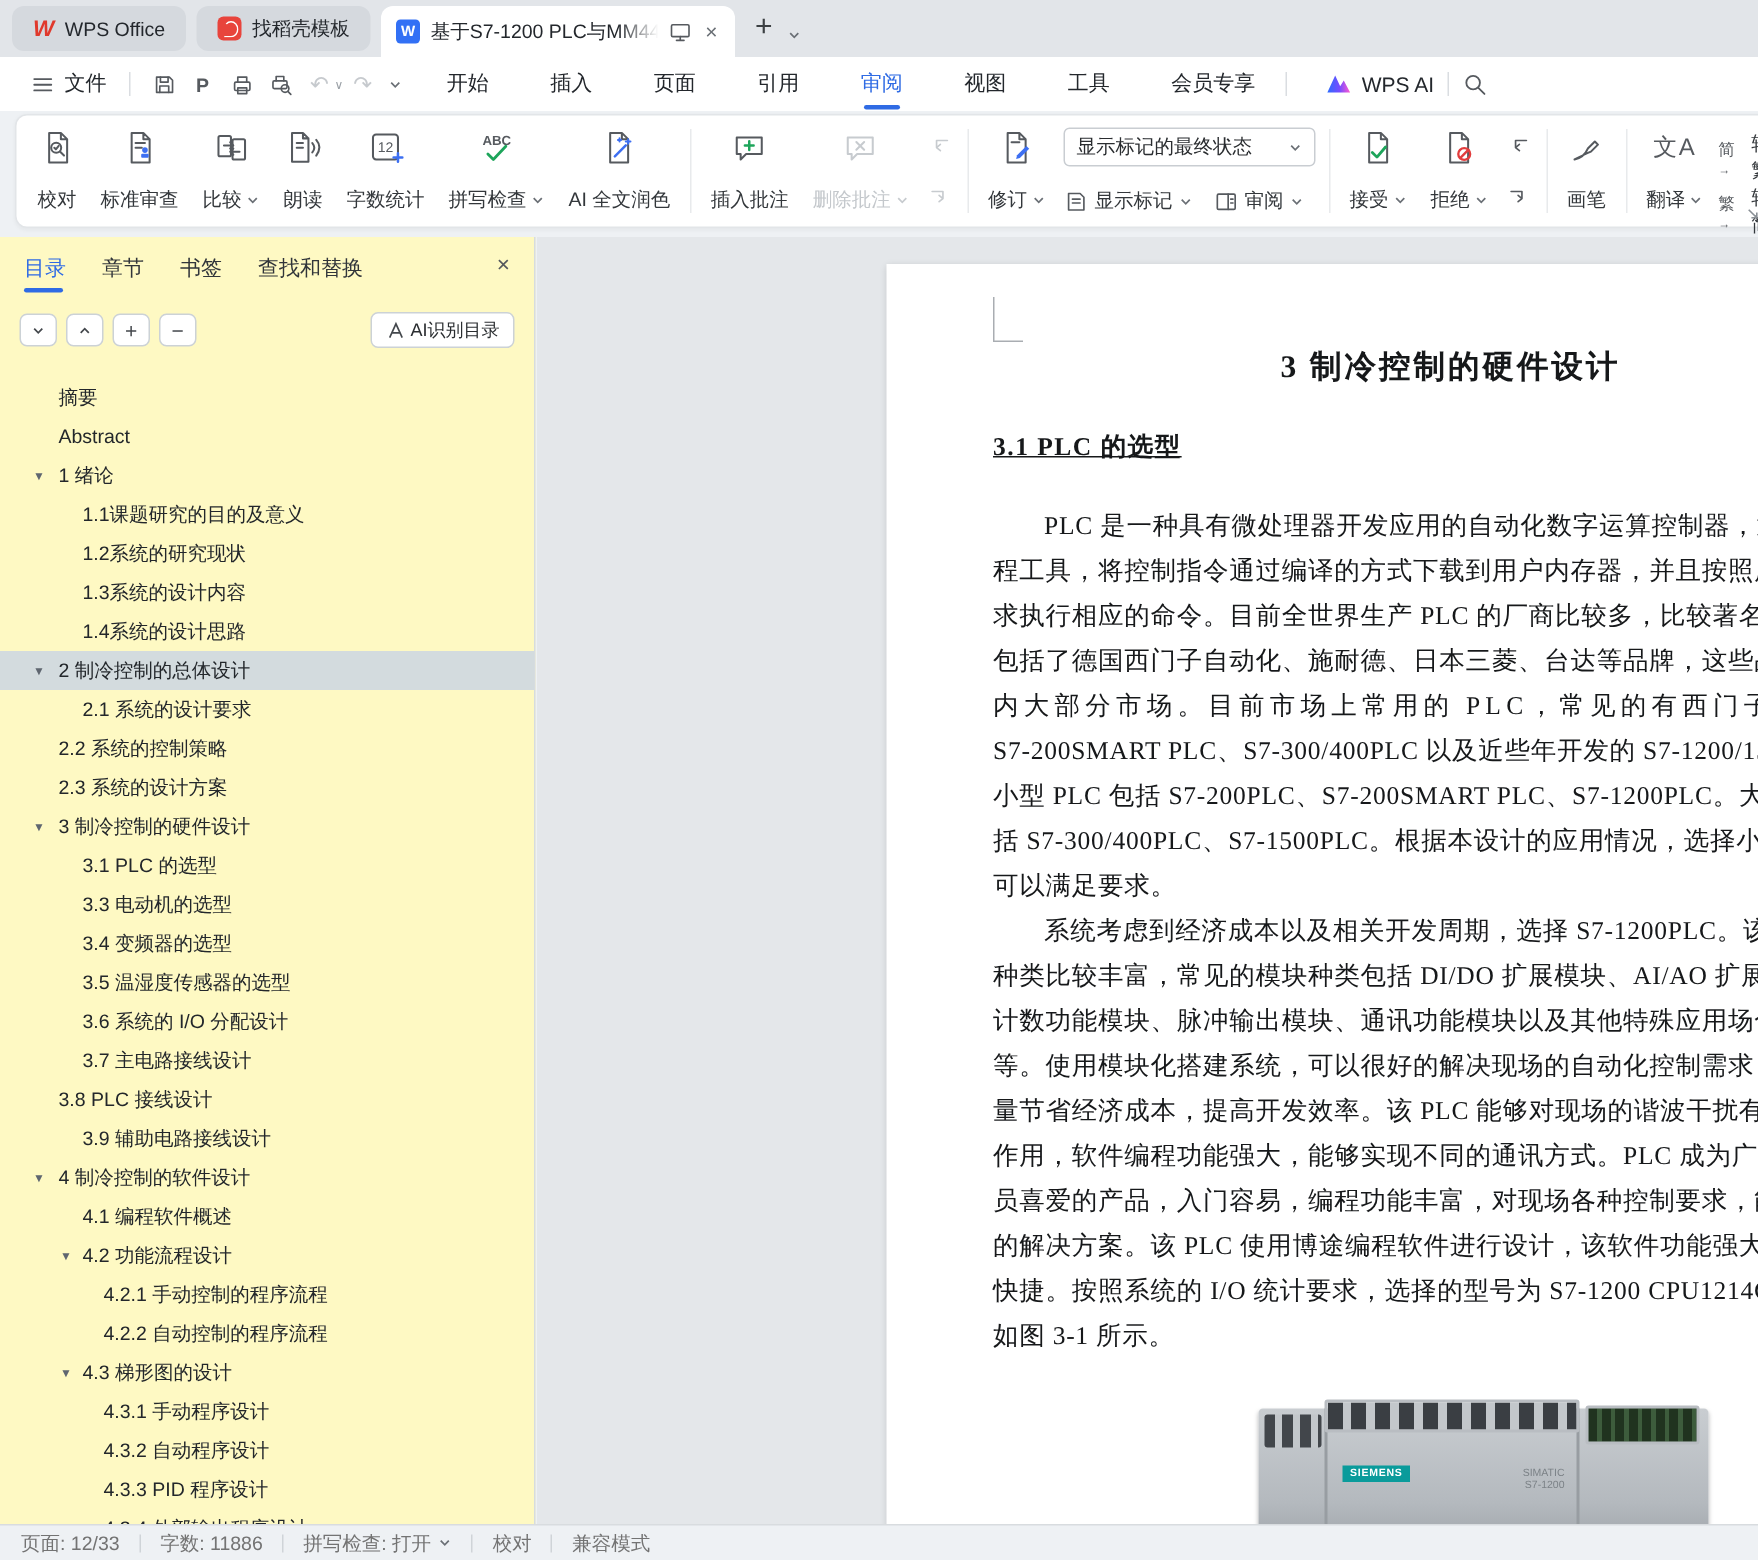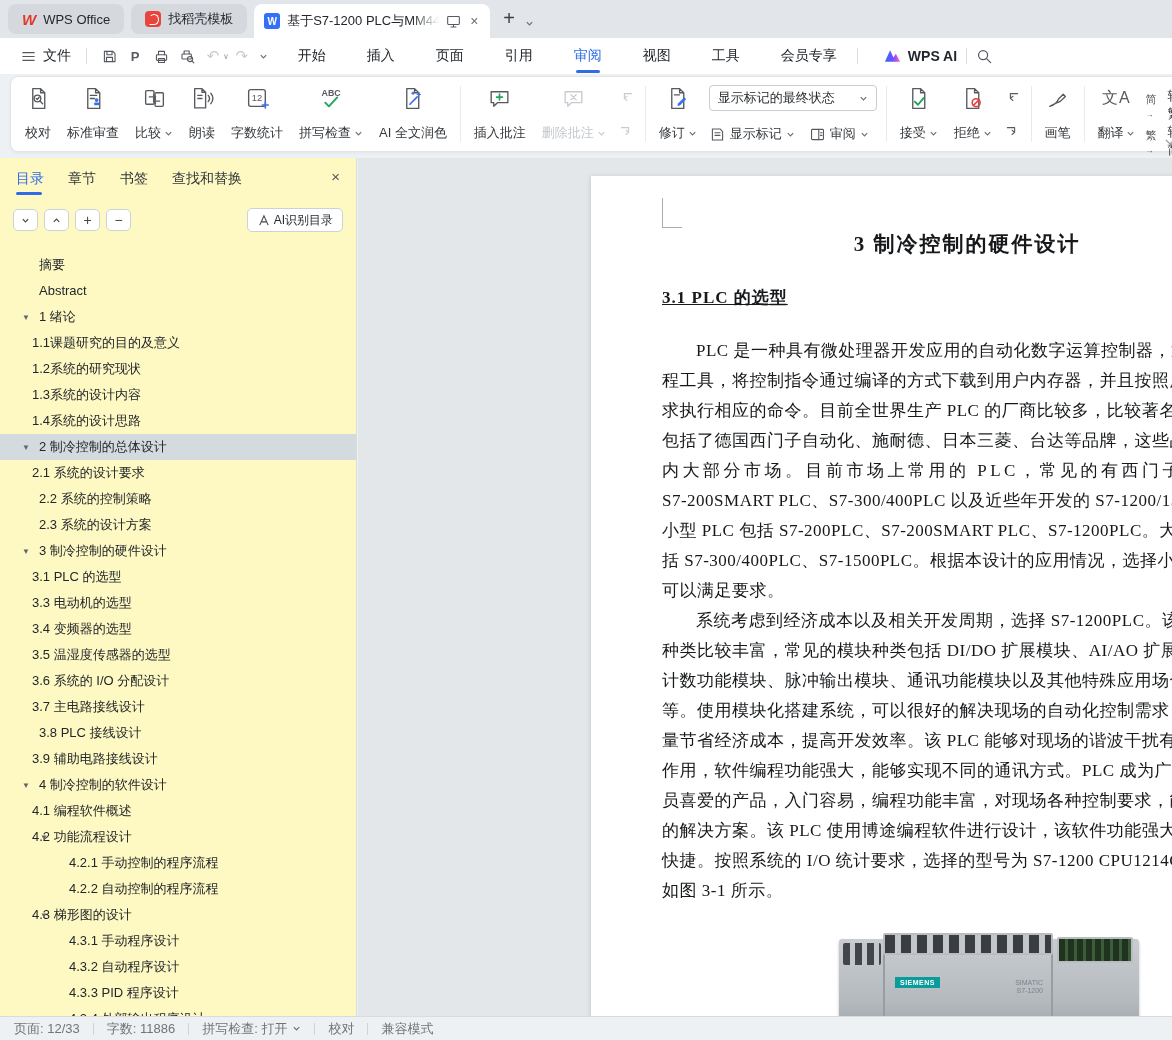--- a/index.html
+++ b/index.html
@@ -24,21 +24,21 @@
   .menubar{position:absolute;left:0;top:38px;width:100%;height:36px;background:#fff;display:flex;align-items:center;padding:0 14px;font-size:14px;color:#23272c}
   .mfile{display:flex;align-items:flex-end;gap:6px;padding:4px 6px}
   .vdiv{width:1px;height:16px;background:#dadde1;margin:0 9px}
   .mico{width:26px;height:24px;display:flex;align-items:center;justify-content:center;border-radius:4px;color:#565a5f}
   .mico.dis{color:#b9bdc2;opacity:.8}
   .tinychev{font-size:8px;color:#9aa0a6;margin-left:-3px}
   .mtabs{display:flex;gap:37px;margin-left:28px}
   .mtab{position:relative;padding:8px 2px;cursor:default}
   .mtab.on{color:#2f6be4}
   .mtab.on::after{content:"";position:absolute;left:4px;right:4px;bottom:0;height:3px;border-radius:2px;background:#2f6be4}
-  .wpsai{display:flex;align-items:center;gap:6px;margin-left:16px;font-weight:700}
+  .wpsai{display:flex;align-items:center;gap:6px;margin-left:16px;font-weight:400}
   
   .ribbonzone{position:absolute;left:0;top:74px;width:100%;height:84px;background:#eef1f4}
   .rcard{position:absolute;left:10px;top:2px;width:1190px;height:76px;background:#fff;border:1px solid #e2e5e8;border-radius:8px;box-shadow:0 1px 3px rgba(31,35,41,.05);display:flex;align-items:stretch;padding:5px 6px}
   .rbtn{display:flex;flex-direction:column;align-items:center;justify-content:center;gap:13px;padding:0 8px;border-radius:6px;white-space:nowrap}
   .rlbl{font-size:13px;color:#33373b;display:flex;align-items:center;gap:3px}
   .dis .rlbl{color:#c4c8cc}
   .dis .ric{stroke:#c7cbcf}
   .gdiv{width:1px;background:#e8eaec;margin:4px 5px}
   .smallcol{display:flex;flex-direction:column;justify-content:space-between;padding:4px 2px}
   .sbt{width:22px;height:22px;display:flex;align-items:center;justify-content:center;border-radius:4px}
@@ -58,21 +58,21 @@
   .stabs{display:flex;align-items:center;gap:24px;padding:12px 16px 8px;font-size:14px;color:#31353a;position:relative}
   .stab.on{color:#2f6be4;position:relative}
   .stab.on::after{content:"";position:absolute;left:0;right:2px;bottom:-7px;height:3px;border-radius:2px;background:#2f6be4}
   .sclose{position:absolute;right:16px;top:10px;color:#55595e;font-size:15px}
   .stools{display:flex;align-items:center;gap:6px;padding:12px 13px 6px}
   .tbtn{width:25px;height:22px;background:#fff;border:1px solid #ccd2d6;border-radius:5px;display:flex;align-items:center;justify-content:center;color:#44484d;font-size:11px}
   .aibtn{margin-left:auto;height:24px;background:#fff;border:1px solid #ccd2d6;border-radius:5px;display:flex;align-items:center;gap:4px;padding:0 9px;font-size:12px;color:#2a2d30}
   .tree{padding-top:14px;font-size:13px;color:#23272b}
   .trow{position:relative;height:26px;line-height:26px;white-space:nowrap}
   .trow.sel{background:#d3dbde}
-  .ind0{padding-left:39px}.ind1{padding-left:32px}.ind2{padding-left:69px}
+  .ind0{padding-left:39px}.ind1{padding-left:55px}.ind2{padding-left:69px}
   .arr{position:absolute;font-size:8px;color:#5f6670;top:1px}
   .ind0 .arr{left:22px}.ind1 .arr{left:40px}
   
   .workspace{position:absolute;left:358px;top:158px;width:814px;height:858px;background:#e4e7ea;overflow:hidden}
   .page{position:absolute;left:233px;top:18px;width:625px;height:1400px;background:#fff;box-shadow:0 1px 5px rgba(0,0,0,.16);font-family:"Liberation Serif",serif;color:#16181a}
   .corner{position:absolute;left:71px;top:22px;width:20px;height:30px;border-left:1px solid #a9adb2;border-bottom:1px solid #a9adb2}
   .chtitle{position:absolute;left:71px;top:54px;width:610px;text-align:center;font-size:21px;font-weight:bold;letter-spacing:2px}
   .sectitle{position:absolute;left:71px;top:110px;font-size:17px;font-weight:bold;text-decoration:underline;letter-spacing:1px}
   .bodylines{position:absolute;left:71px;top:160px}
   .bline{height:30px;line-height:30px;font-size:17px;white-space:nowrap;letter-spacing:.5px}

